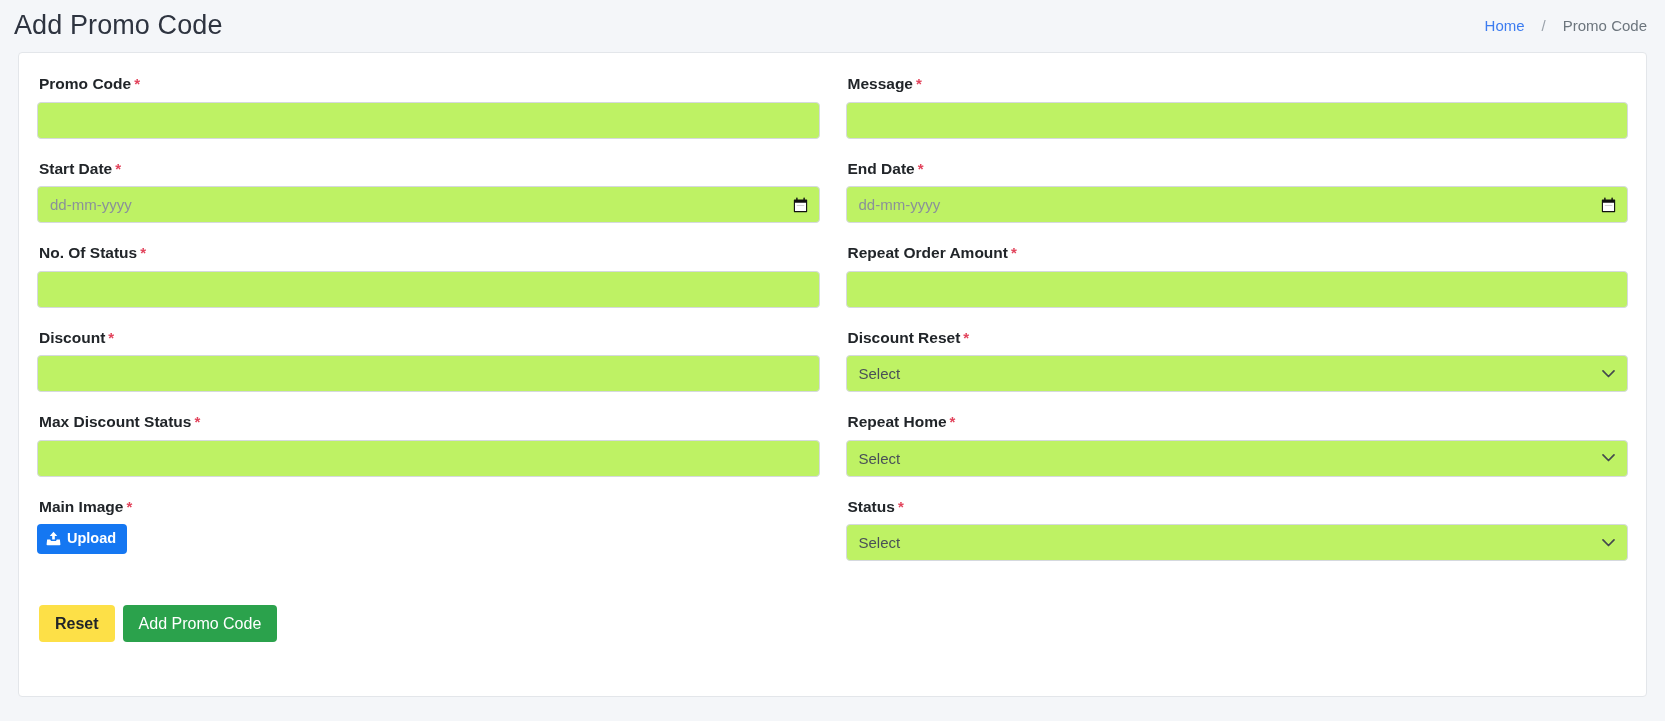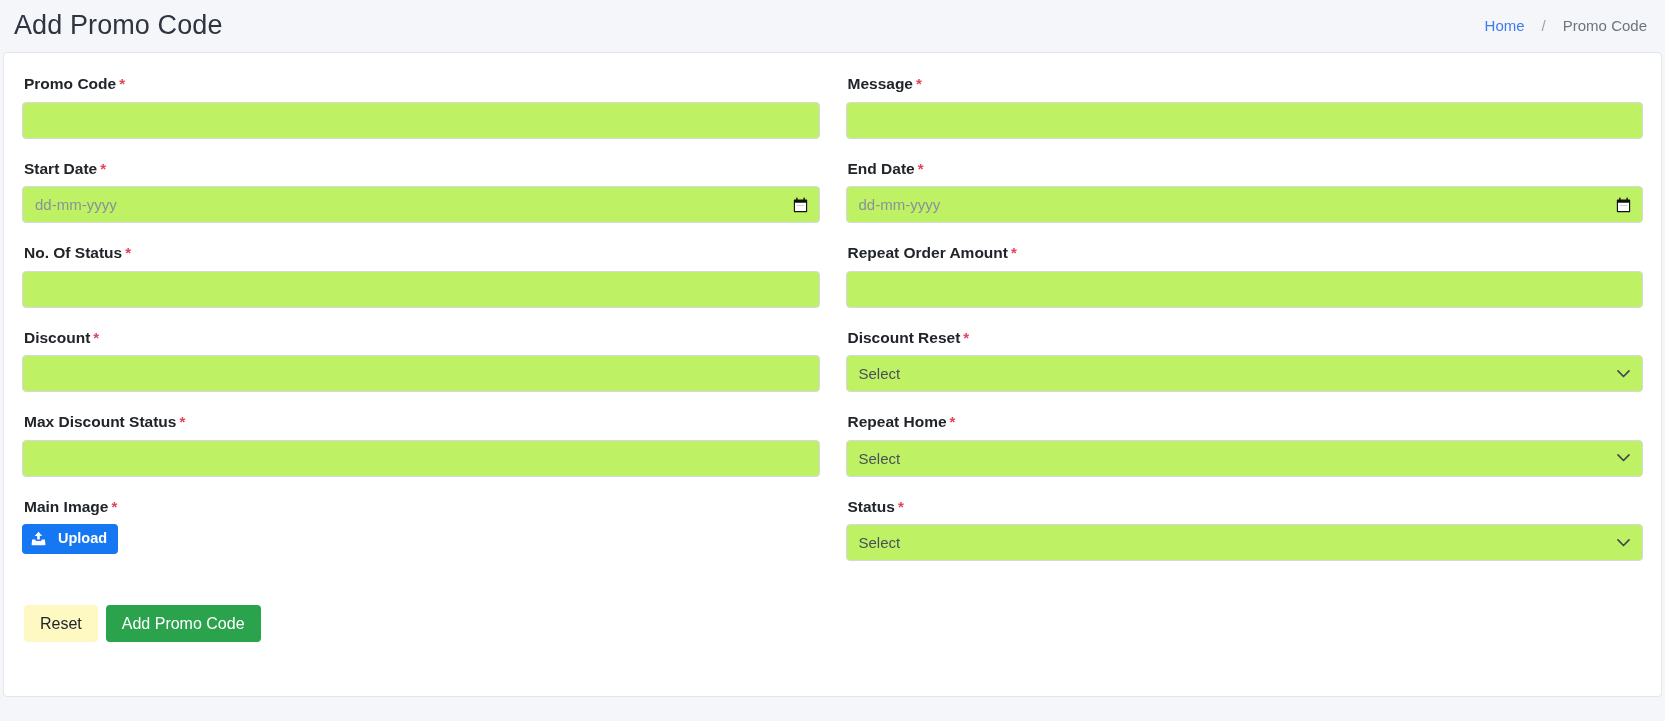--- a/index.html
+++ b/index.html
@@ -38,21 +38,21 @@
     color: #6c757d;
   }
   .breadcrumb .crumb-link {
     color: #3c7cf0;
     text-decoration: none;
   }
   .breadcrumb .crumb-sep { color: #9aa2ab; }
   .breadcrumb .crumb-current { color: #6c757d; }
 
   .card {
-    margin: 0 3px;
+    margin: 0 18px;
     background: #ffffff;
     border: 1px solid #e3e6ea;
     border-radius: 4px;
     height: 645px;
     padding: 22px 18px 0 18px;
   }
 
   .form-grid {
     display: grid;
     grid-template-columns: 1fr 1fr;
@@ -124,21 +124,21 @@
     transform: translateY(-50%);
     width: 13px;
     height: 9px;
     pointer-events: none;
     color: #44494e;
   }
 
   .upload-btn {
     display: inline-flex;
     align-items: center;
-    gap: 12px;
+    gap: 6px;
     background: #1577f2;
     color: #ffffff;
     border: none;
     border-radius: 4px;
     font-family: "Liberation Sans", sans-serif;
     font-size: 14.5px;
     font-weight: bold;
     padding: 7px 11px 7px 9px;
     cursor: pointer;
     line-height: 1.1;
@@ -154,22 +154,23 @@
   .btn {
     border: none;
     border-radius: 4px;
     font-family: "Liberation Sans", sans-serif;
     font-size: 16px;
     cursor: pointer;
     padding: 9px 16px;
     line-height: 1.2;
   }
   .btn-reset {
-    background: #fef9c3;
+    background: #fde047;
     color: #212529;
+    font-weight: bold;
   }
   .btn-submit {
     background: #2ba24c;
     color: #ffffff;
   }
 </style>
 </head>
 <body>
 
 <div class="page-header">

